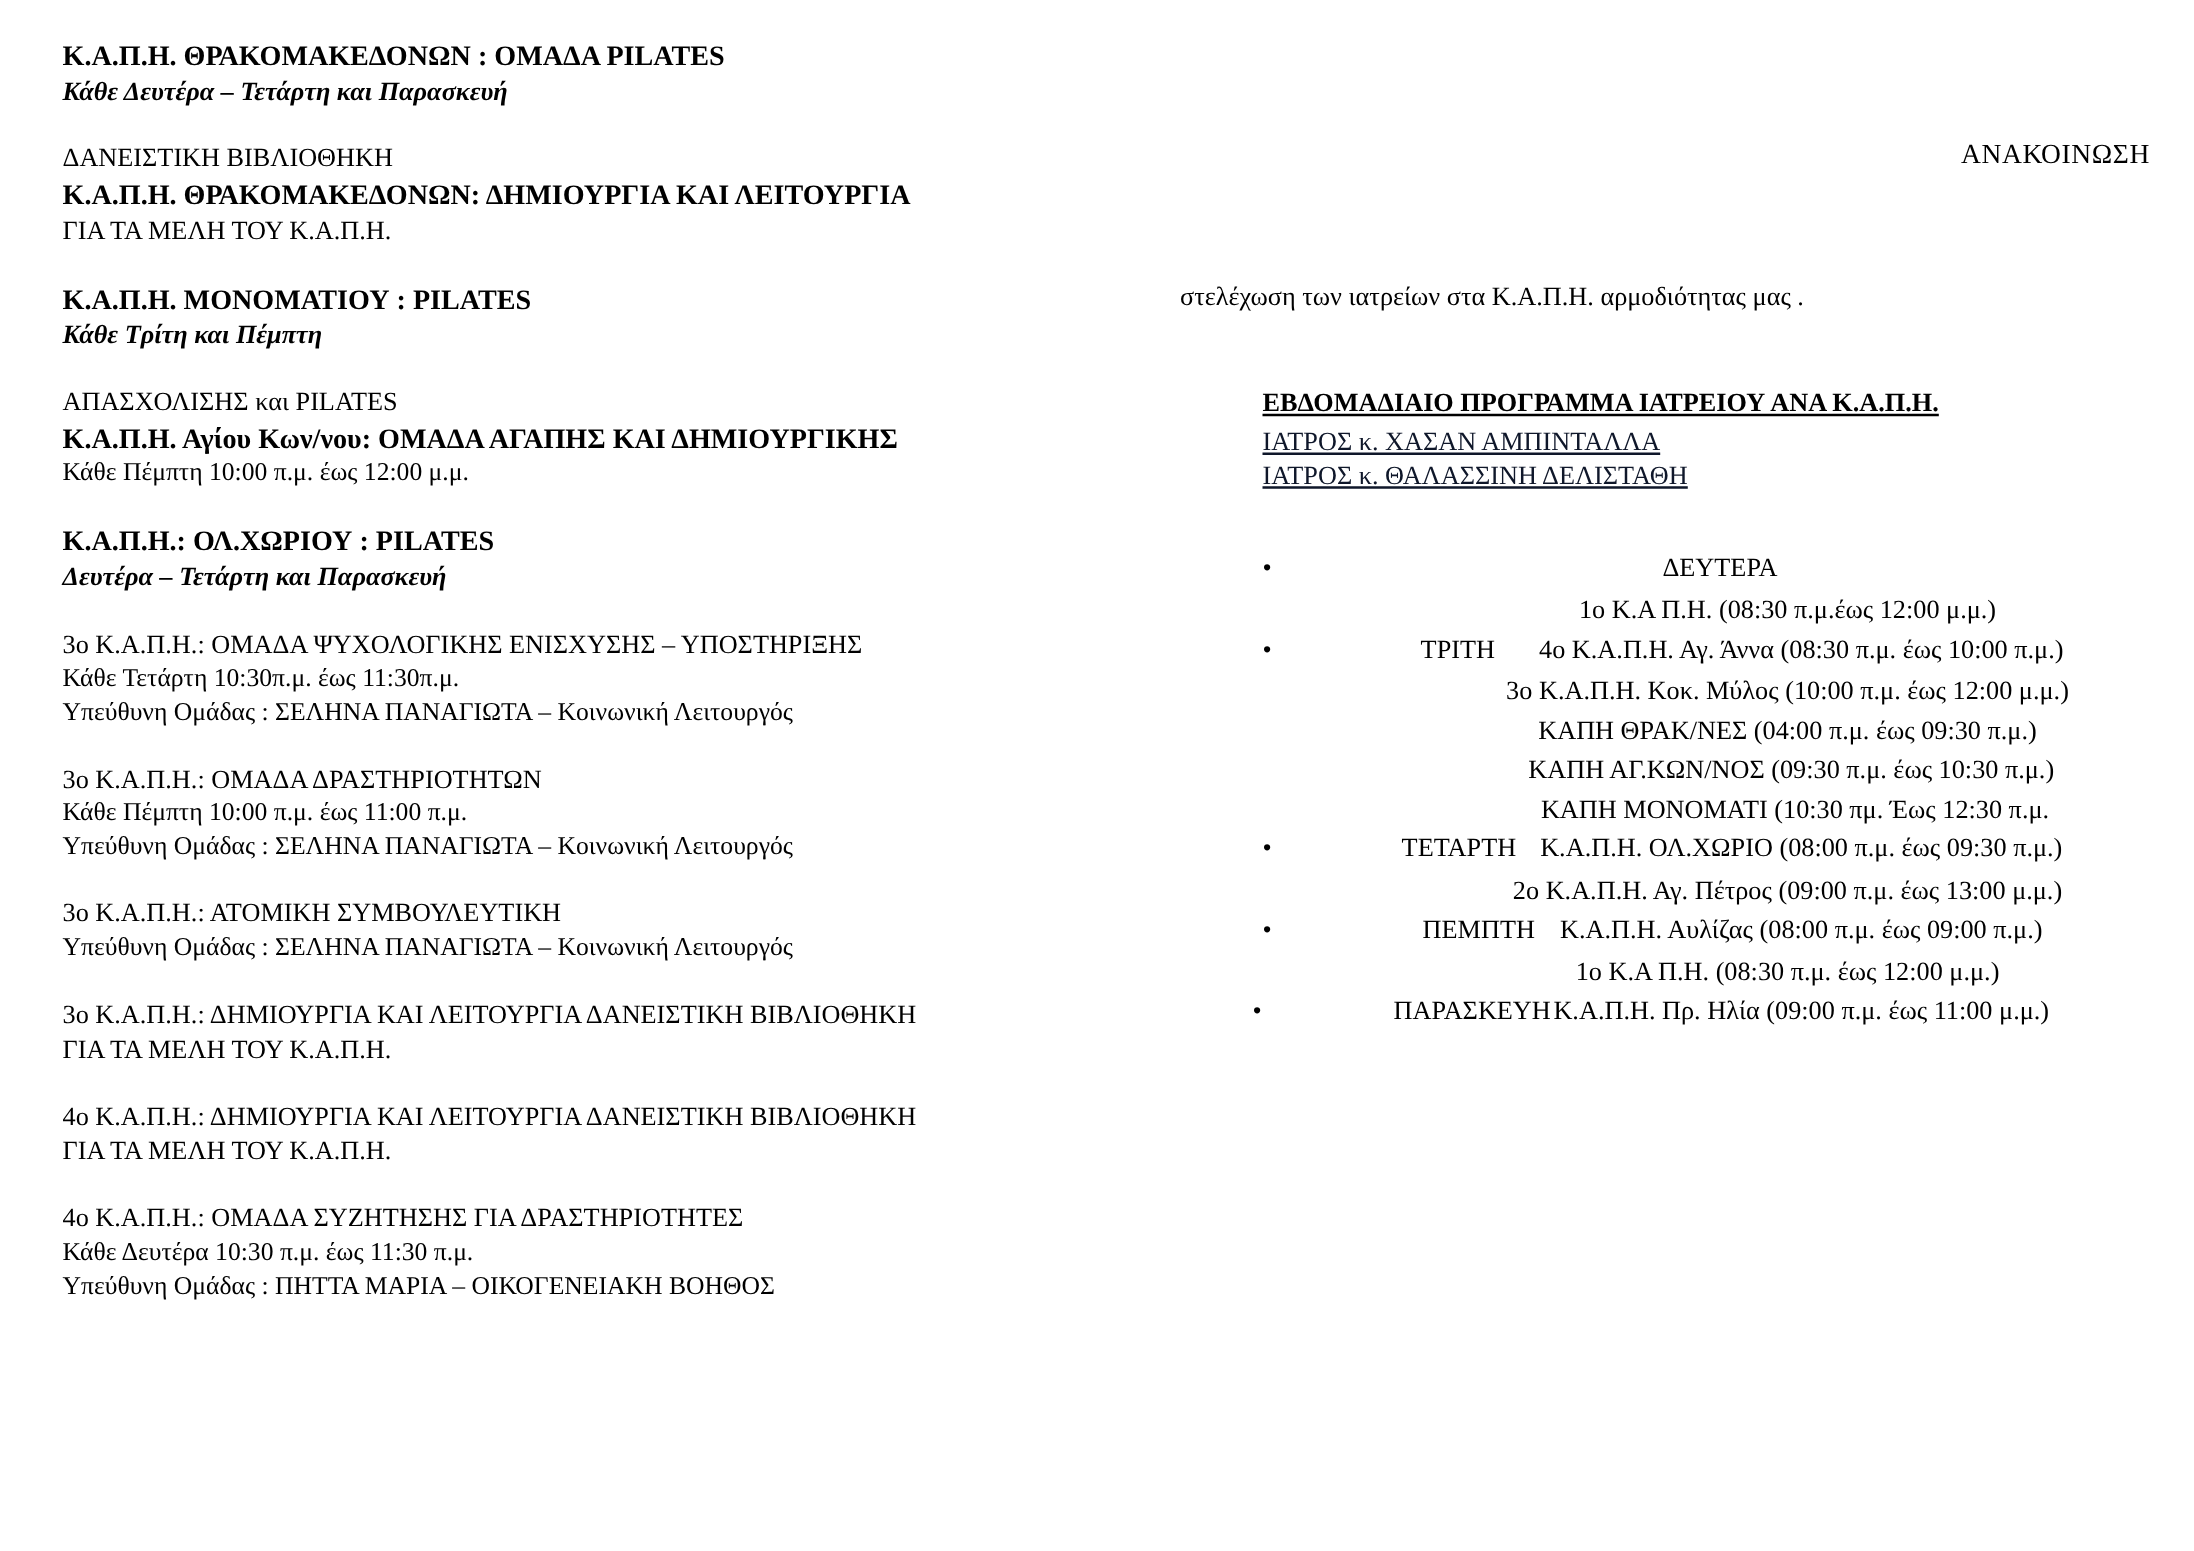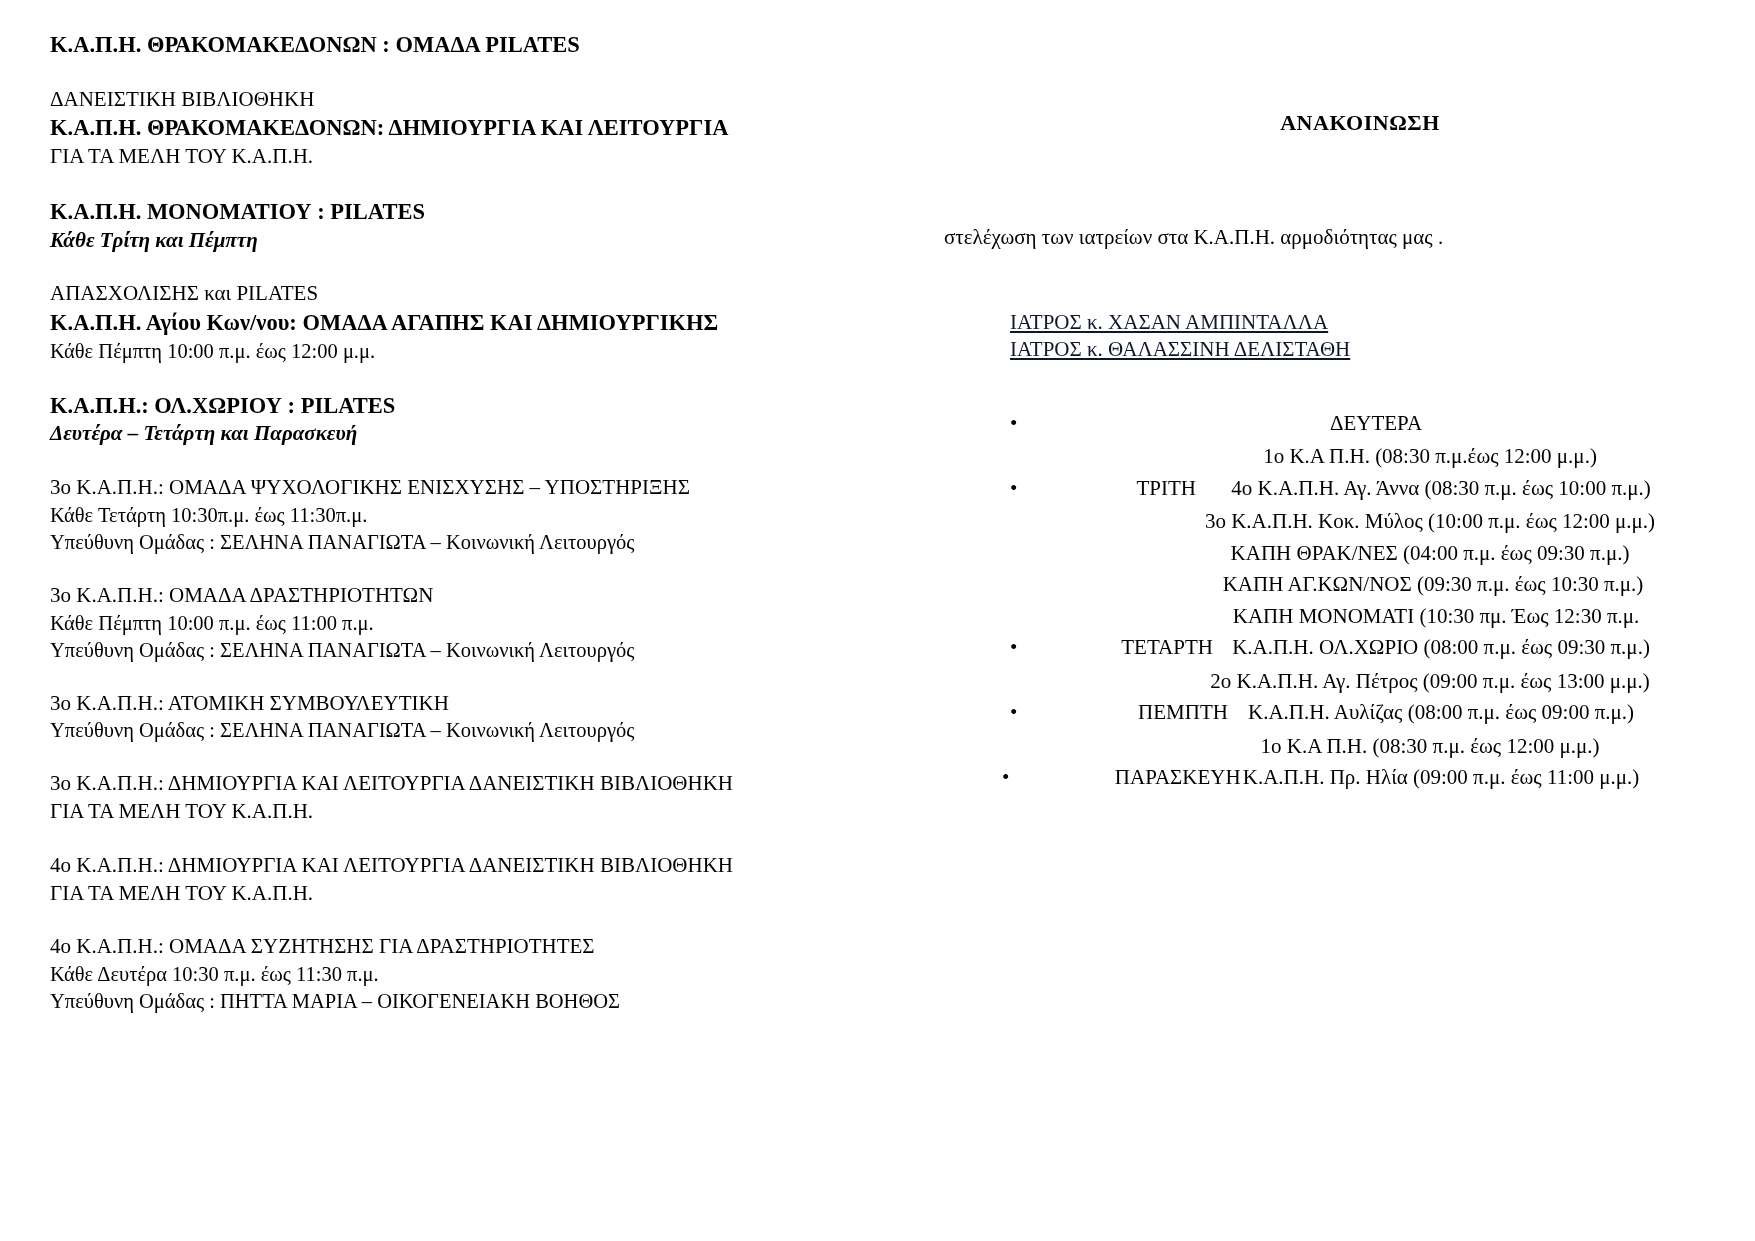--- a/index.html
+++ b/index.html
@@ -59,23 +59,23 @@
   }
   .l-body {
     font-size: 20.5px;
   }
   .l-caps {
     font-size: 21px;
   }
 
   
   .announce-title {
-    text-align: center;
+    text-align: right;
     font-size: 22px;
-    font-weight: bold;
+    font-weight: normal;
     letter-spacing: 0.5px;
     margin: 0 0 86px 0;
     padding-left: 60px;
   }
   .intro {
     font-size: 21px;
     line-height: 1.5;
     margin: 0 0 56px 0;
     padding-left: 4px;
   }
@@ -137,20 +137,21 @@
 </head>
 <body>
 
 <div class="page">
   <div class="columns">
 
     <div class="col-left">
       <div id="left-blocks">
           <div class="block">
             <div class="line l-head">Κ.Α.Π.Η. ΘΡΑΚΟΜΑΚΕΔΟΝΩΝ : ΟΜΑΔΑ PILATES</div>
+            <div class="line l-sub-italic">Κάθε Δευτέρα – Τετάρτη και Παρασκευή</div>
           </div>
           <div class="block">
             <div class="line l-caps">ΔΑΝΕΙΣΤΙΚΗ ΒΙΒΛΙΟΘΗΚΗ</div>
             <div class="line l-head">Κ.Α.Π.Η. ΘΡΑΚΟΜΑΚΕΔΟΝΩΝ: ΔΗΜΙΟΥΡΓΙΑ ΚΑΙ ΛΕΙΤΟΥΡΓΙΑ</div>
             <div class="line l-caps">ΓΙΑ ΤΑ ΜΕΛΗ ΤΟΥ Κ.Α.Π.Η.</div>
           </div>
           <div class="block">
             <div class="line l-head">Κ.Α.Π.Η. ΜΟΝΟΜΑΤΙΟΥ : PILATES</div>
             <div class="line l-sub-italic">Κάθε Τρίτη και Πέμπτη</div>
           </div>
@@ -193,20 +194,21 @@
         </div>
     </div>
 
     <div class="col-right">
       <div class="announce-title">ΑΝΑΚΟΙΝΩΣΗ</div>
 
       <div class="intro">
         <div>στελέχωση των ιατρείων στα Κ.Α.Π.Η. αρμοδιότητας μας .</div>
       </div>
 
+      <div class="prog-title">ΕΒΔΟΜΑΔΙΑΙΟ ΠΡΟΓΡΑΜΜΑ ΙΑΤΡΕΙΟΥ ΑΝΑ Κ.Α.Π.Η.</div>
 
       <div class="doctor">ΙΑΤΡΟΣ κ. ΧΑΣΑΝ ΑΜΠΙΝΤΑΛΛΑ</div>
       <div class="doctor">ΙΑΤΡΟΣ κ. ΘΑΛΑΣΣΙΝΗ ΔΕΛΙΣΤΑΘΗ</div>
 
       <div class="sched" id="schedule-list">
           <div class="sched-item bulleted"><span class="day-col">ΔΕΥΤΕΡΑ</span></div>
           <div class="sched-row indent-1">1ο Κ.Α Π.Η. (08:30 π.μ.έως 12:00 μ.μ.)</div>
           <div class="sched-item bulleted"><span class="day-col">ΤΡΙΤΗ</span><span class="entry-col">4ο Κ.Α.Π.Η. Αγ. Άννα (08:30 π.μ. έως 10:00 π.μ.)</span></div>
           <div class="sched-row indent-1">3ο Κ.Α.Π.Η. Κοκ. Μύλος (10:00 π.μ. έως 12:00 μ.μ.)</div>
           <div class="sched-row indent-1">ΚΑΠΗ ΘΡΑΚ/ΝΕΣ (04:00 π.μ. έως 09:30 π.μ.)</div>

